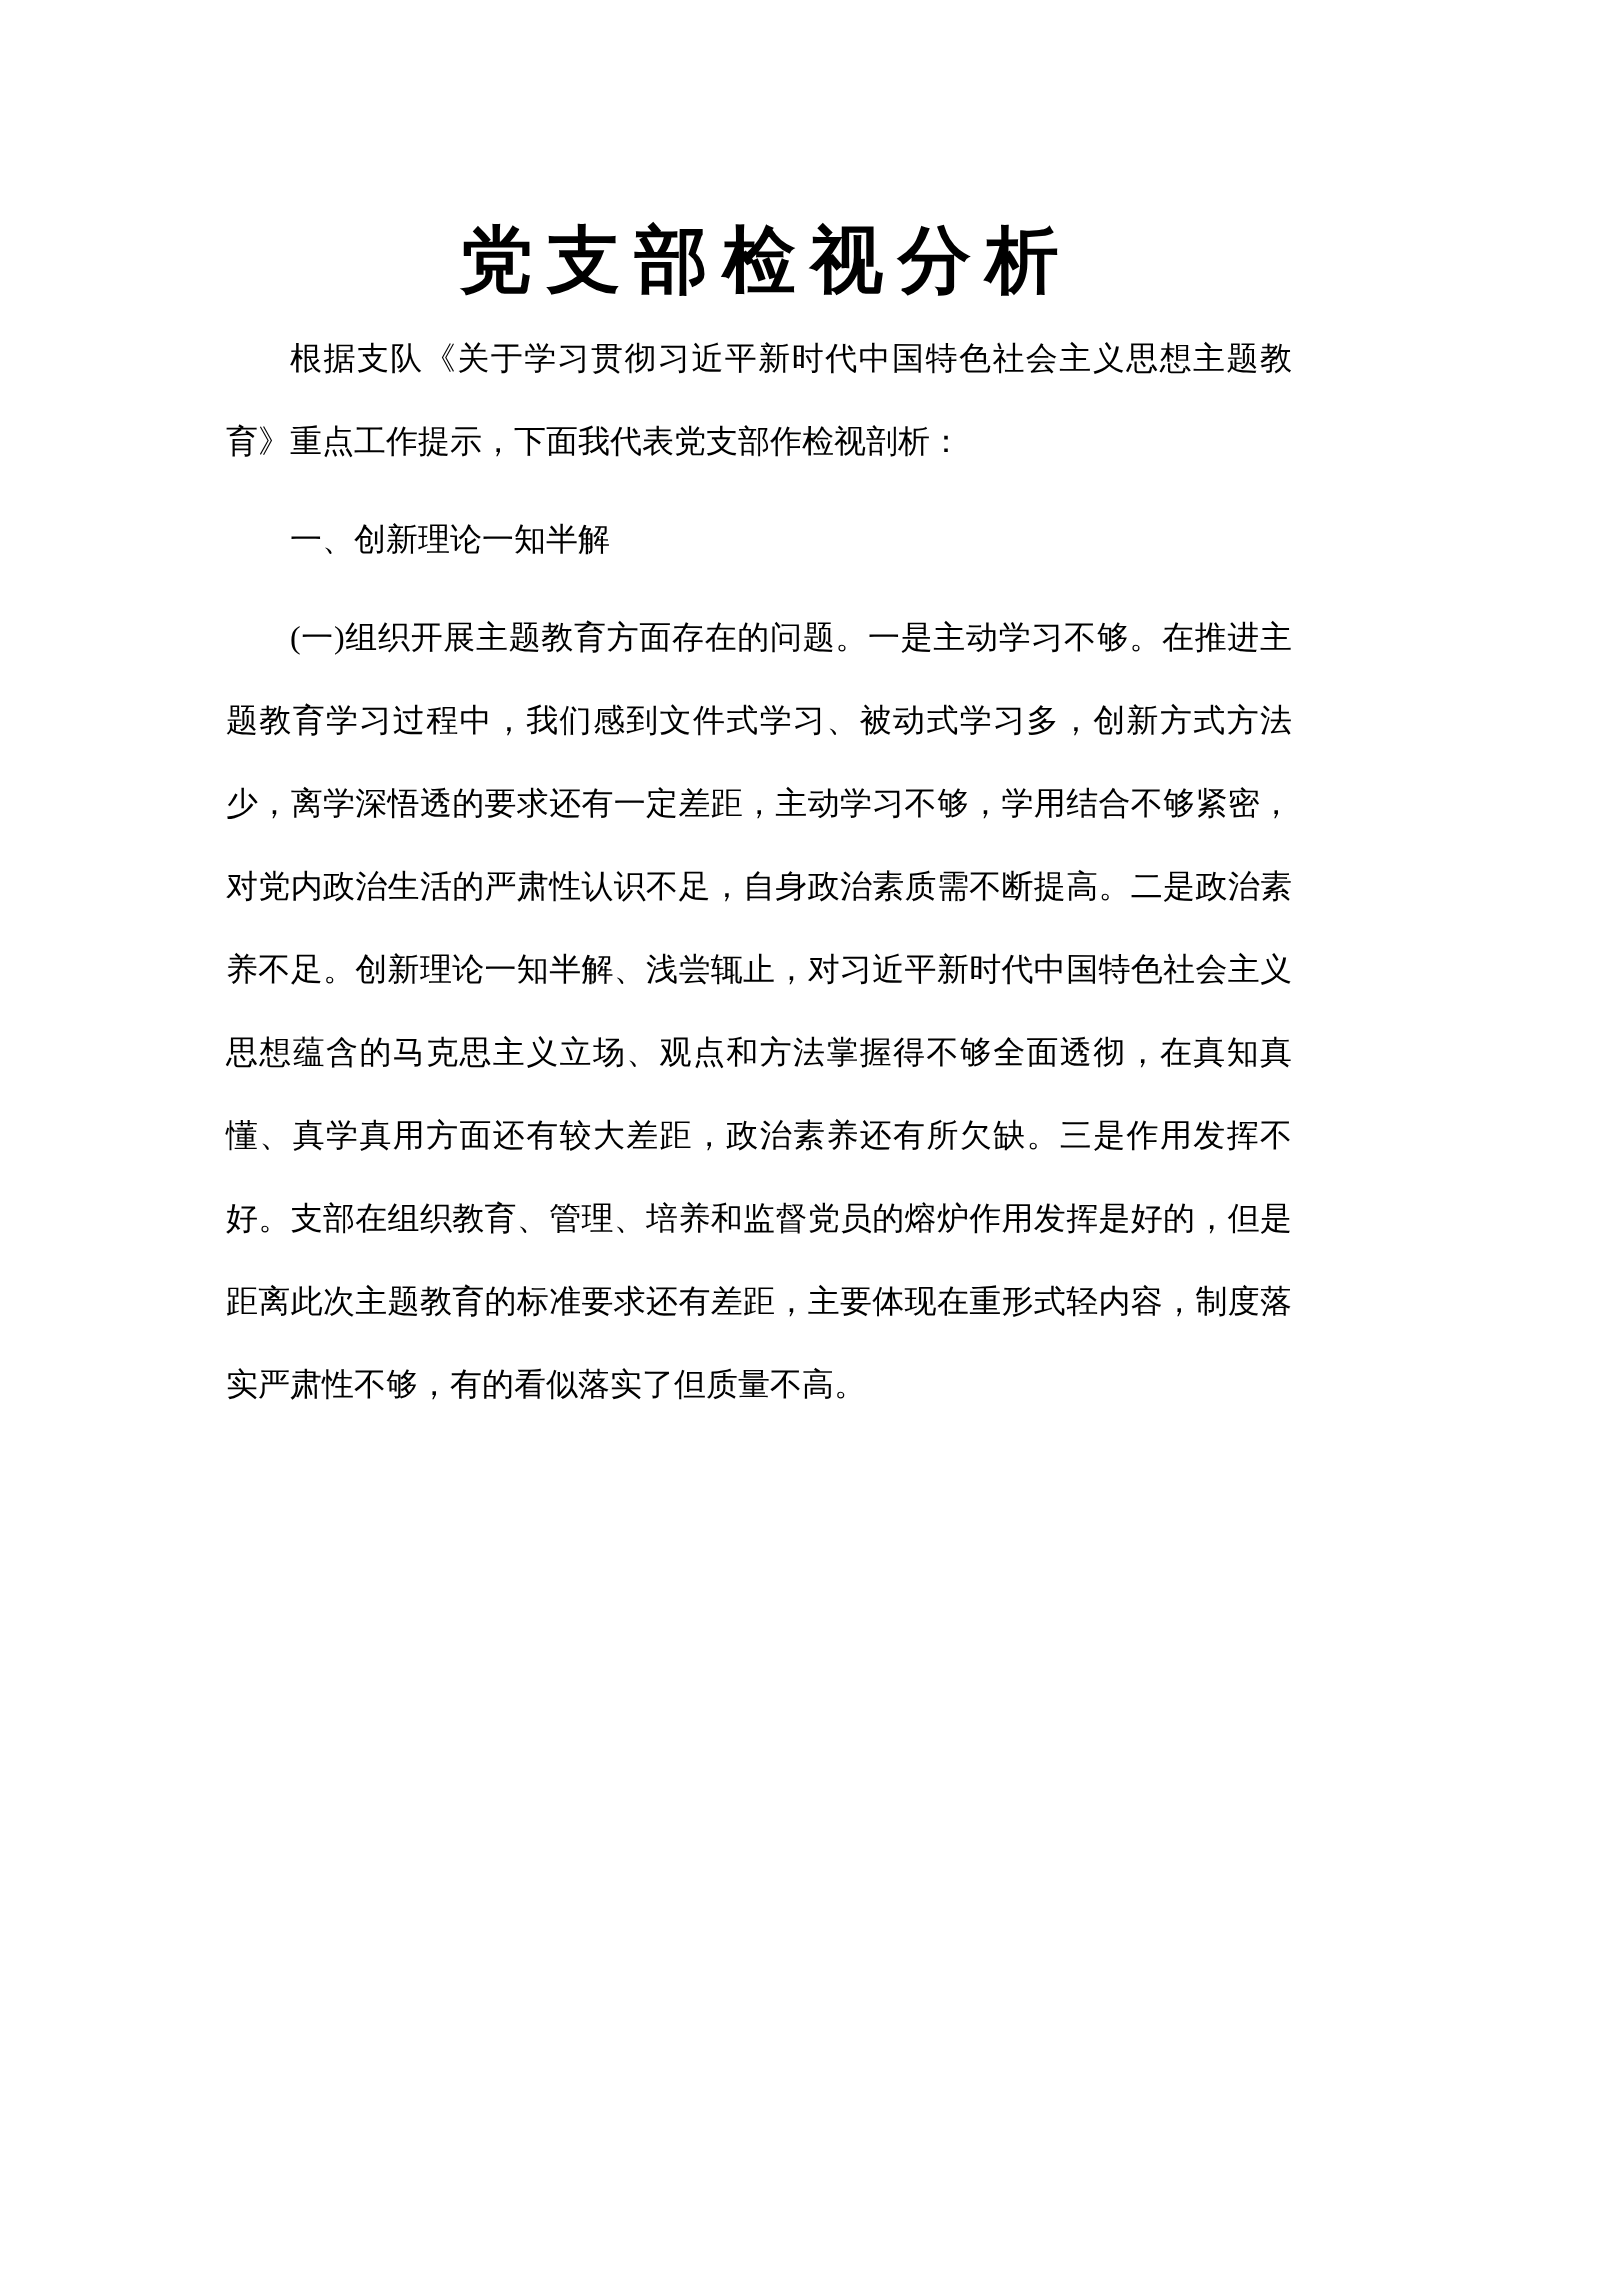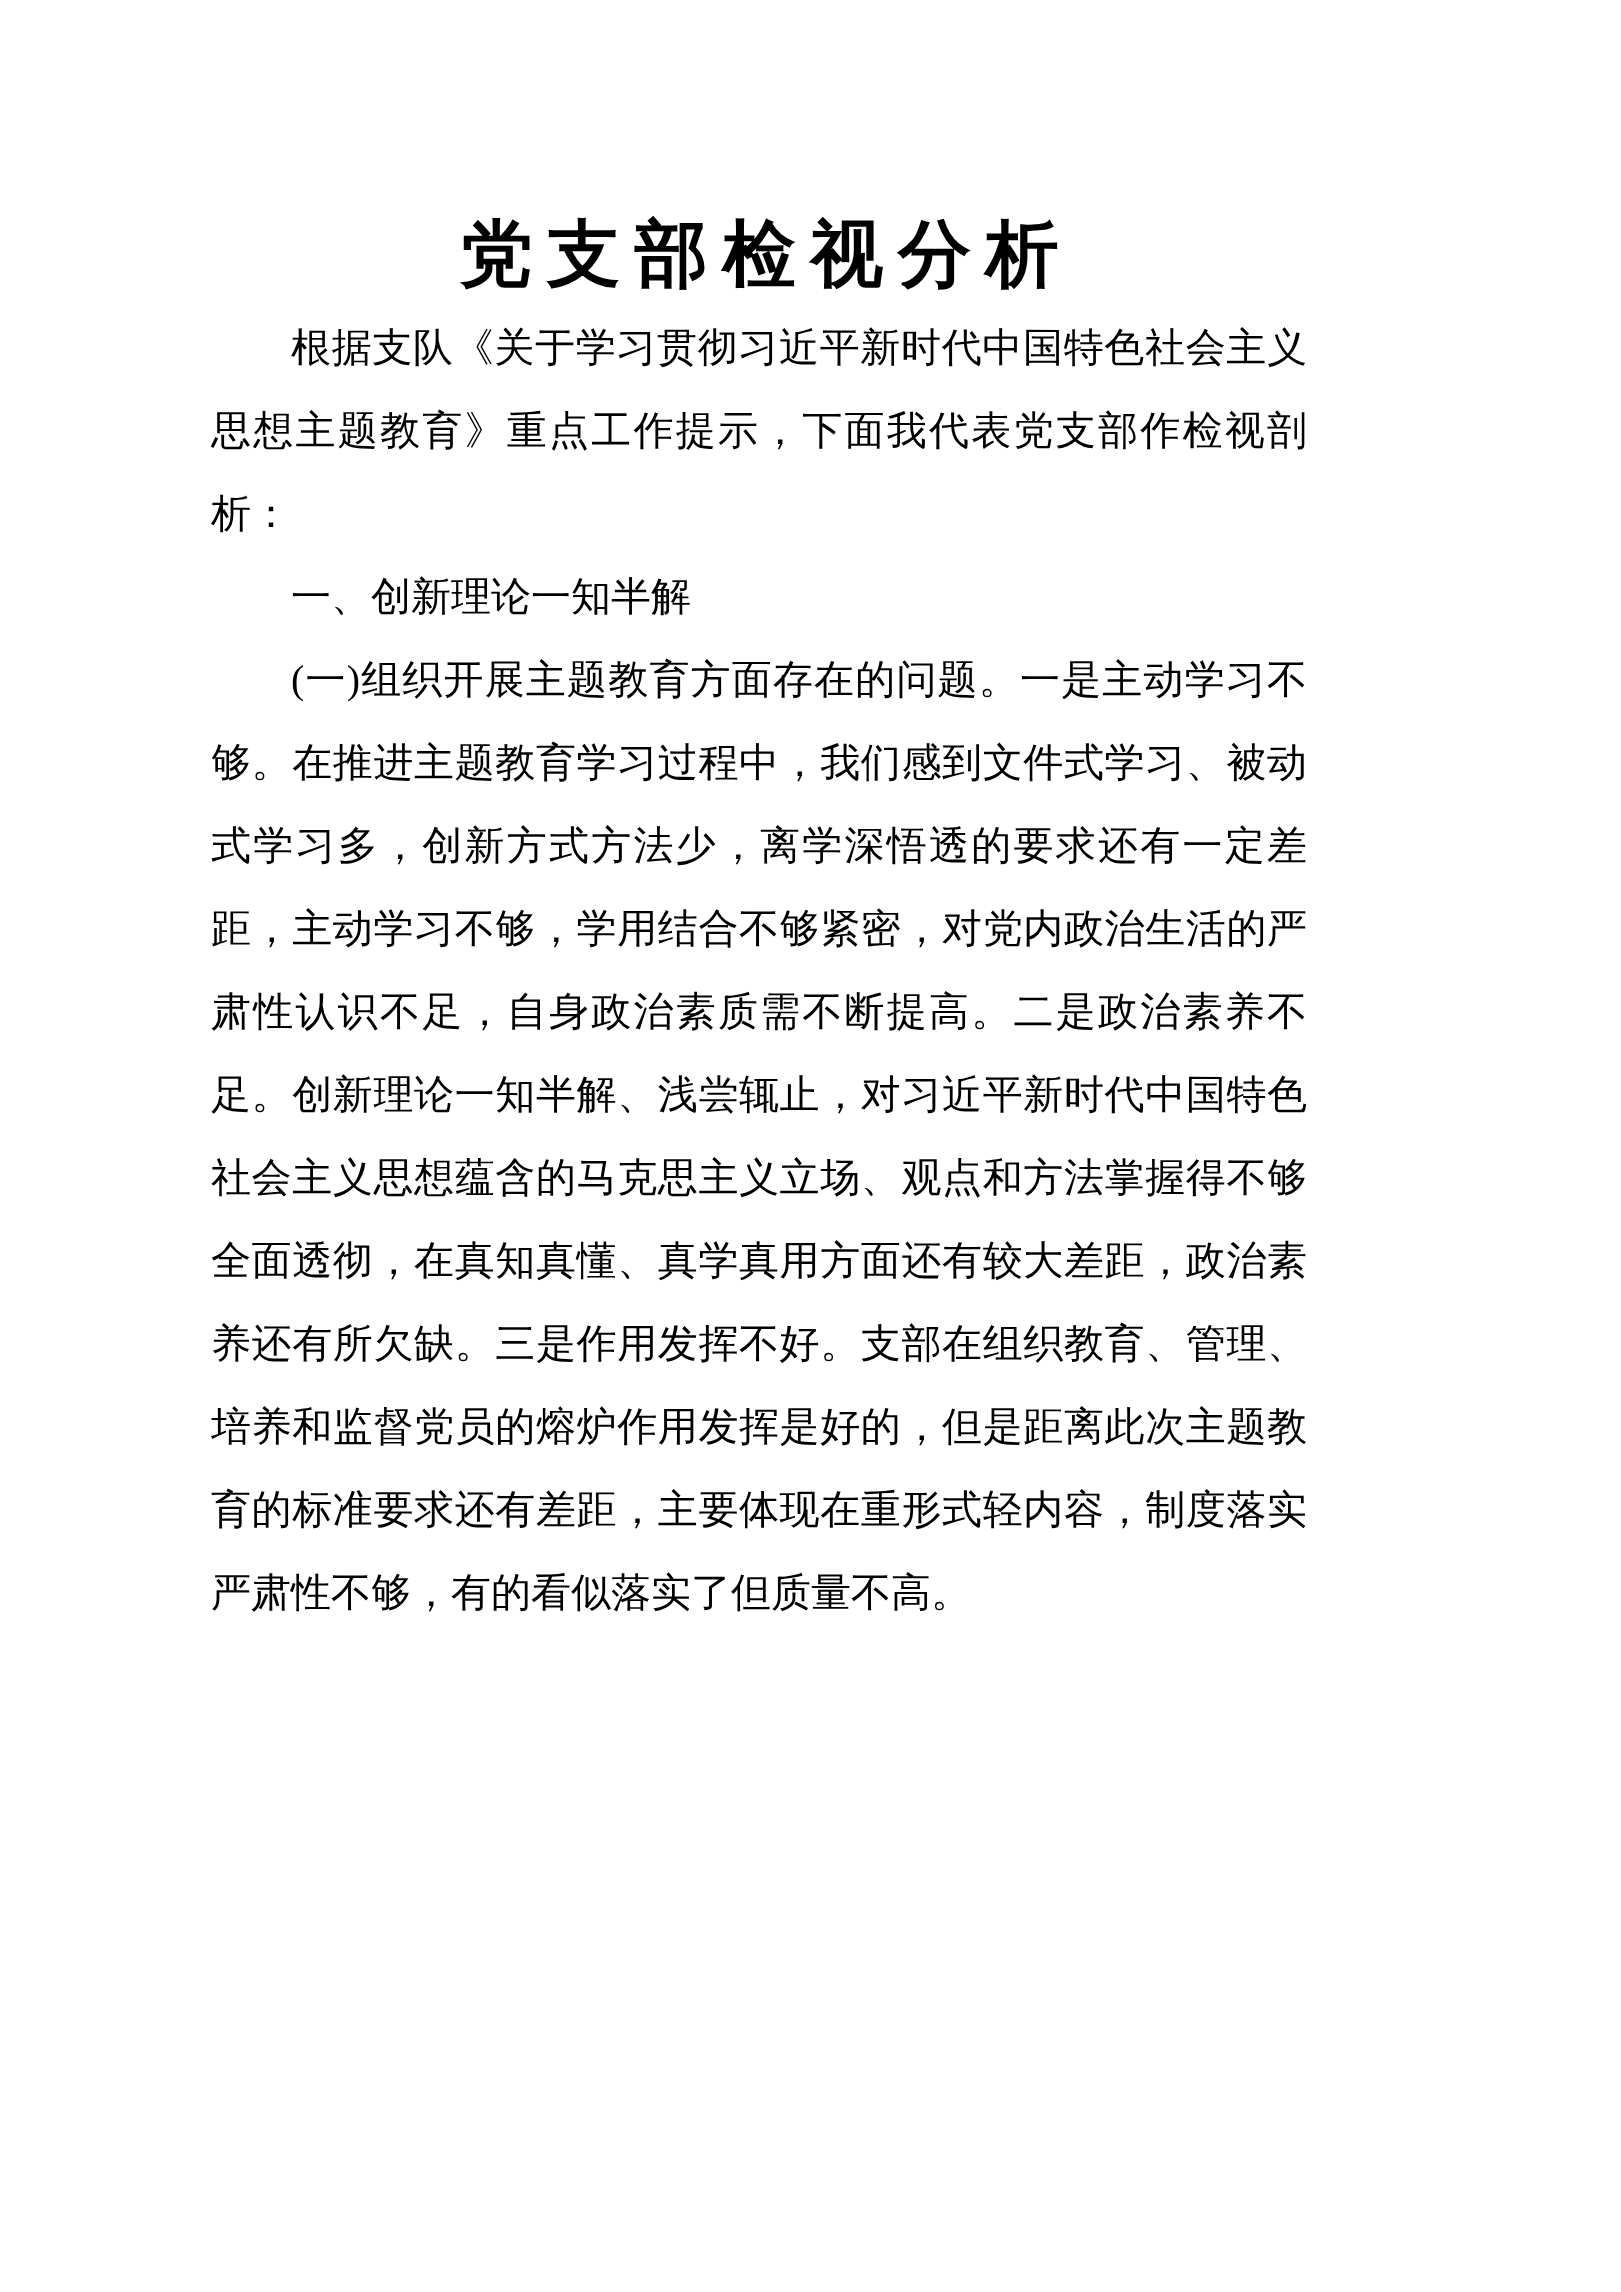--- a/index.html
+++ b/index.html
@@ -10,40 +10,40 @@
   .page {
     position: relative;
     width: 1621px;
     height: 2293px;
     background: #ffffff;
     box-sizing: border-box;
     padding: 218px 314px 0 211px;
     overflow: hidden;
   }
   .doc-title {
-    font-family: Liberation Mono, monospace;
+    font-family: Liberation Sans, sans-serif;
     font-weight: bold;
     font-size: 73px;
     line-height: 1.15;
     letter-spacing: 14.7px;
     text-indent: 14.7px; 
     text-align: center;
     color: #000000;
     margin: 0 0 3.9px 0;
     white-space: nowrap;
   }
   .doc-body p {
     font-family: "Liberation Serif", "DejaVu Serif", serif;
-    font-size: 40px;
+    font-size: 32px;
     line-height: 83px;
     color: #000000;
     text-align: justify;
     text-justify: inter-ideograph;
     text-indent: 2em;
-    margin: 0;
+    margin: 15px;
     word-break: break-all;
   }
 </style>
 </head>
 <body>
 
 <div class="page">
   <h1 class="doc-title">党支部检视分析</h1>
   <div class="doc-body">
     <p>根据支队《关于学习贯彻习近平新时代中国特色社会主义思想主题教育》重点工作提示，下面我代表党支部作检视剖析：</p>

